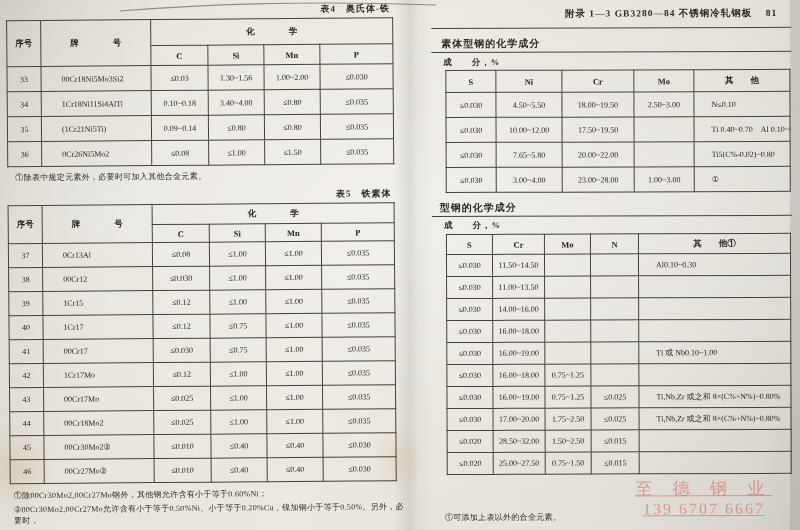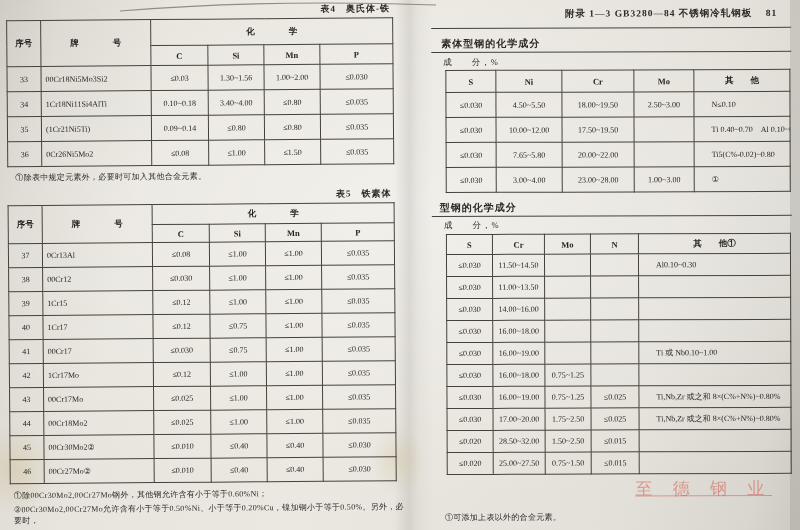--- a/index.html
+++ b/index.html
@@ -37,21 +37,21 @@
   .tbl-title{position:absolute;font-weight:bold;font-size:9px;letter-spacing:1px;text-align:right;}
   .grid{border-collapse:collapse;position:absolute;table-layout:fixed;background:transparent;}
   .grid th,.grid td{border:1px solid #45423b;font-size:8px;text-align:center;padding:0;overflow:hidden;white-space:nowrap;color:#262420;}
   .grid th{font-weight:bold;font-size:8.5px;}
   .grid{border:1.6px solid #34322c;}
   
   .t4{left:8px;top:20px;width:386px;}
   .t5{left:8px;top:205px;width:386px;}
   .t4 thead tr.h1{height:26px;} .t4 thead tr.h2{height:20px;} .t4 tbody tr{height:25px;}
   .t5 thead tr.h1{height:20px;} .t5 thead tr.h2{height:18px;} .t5 tbody tr{height:24px;}
-  .t4 tbody td:nth-child(2),.t5 tbody td:nth-child(2){text-align:left;padding-left:4px;margin-top:36px;}
+  .t4 tbody td:nth-child(2),.t5 tbody td:nth-child(2){text-align:left;padding-left:20px;margin-top:36px;}
   
   .tA{left:18px;top:70px;width:344px;}
   .tB{left:18px;top:234px;width:344px;}
   .tA thead tr{height:22px;} .tA tbody tr{height:25px;}
   .tB thead tr{height:20px;} .tB tbody tr{height:22px;}
   .tA tbody td:last-child,.tB tbody td:last-child{text-align:left;padding-left:17px;}
 
   .footnote{position:absolute;font-size:8px;letter-spacing:0.3px;color:#2b2925;}
   .fn4{left:16px;top:172px;}
   .fnA{left:12px;top:490px;}
@@ -60,21 +60,21 @@
 
   .rp-header{position:absolute;top:8px;left:0;right:22px;text-align:right;font-weight:bold;font-size:9.5px;letter-spacing:1px;}
   .rp-header .pageno{margin-left:10px;}
   .rule{position:absolute;border-top:1.2px solid #44413c;height:0;}
   .r-top{top:28px;left:4px;right:8px;}
   .r1{top:52px;left:4px;right:8px;}
   .r2{top:216px;left:4px;right:8px;}
   .sec-title{position:absolute;font-weight:bold;font-size:10px;letter-spacing:1px;}
   .s1{top:37px;left:14px;}
   .s2{top:201px;left:12px;}
-  .comp{position:absolute;font-size:8.5px;font-weight:normal;letter-spacing:1px;}
+  .comp{position:absolute;font-size:8.5px;font-weight:bold;letter-spacing:1px;}
   .c1{top:57px;left:16px;}
   .c2{top:220px;left:16px;}
 
   .watermark{position:absolute;left:185px;top:478px;width:180px;text-align:center;color:rgba(209,105,95,0.55);}
   .watermark .w1{font-size:17px;letter-spacing:8px;}
   .watermark .w2{font-size:16px;letter-spacing:2px;}
 </style>
 </head>
 <body>
 
@@ -418,16 +418,17 @@
               <td>≤0.015</td>
               <td></td>
             </tr>
           </tbody>
       </table>
 
       <div class="footnote fnR">①可添加上表以外的合金元素。</div>
 
       <div class="watermark" style="color: rgba(209, 105, 95, 0.6); text-decoration: underline;">
         <div class="w1">至 德 钢 业</div>
+        <div class="w2">139 6707 6667</div>
       </div>
     </div>
   </div>
 </div>
 
 </body></html>

